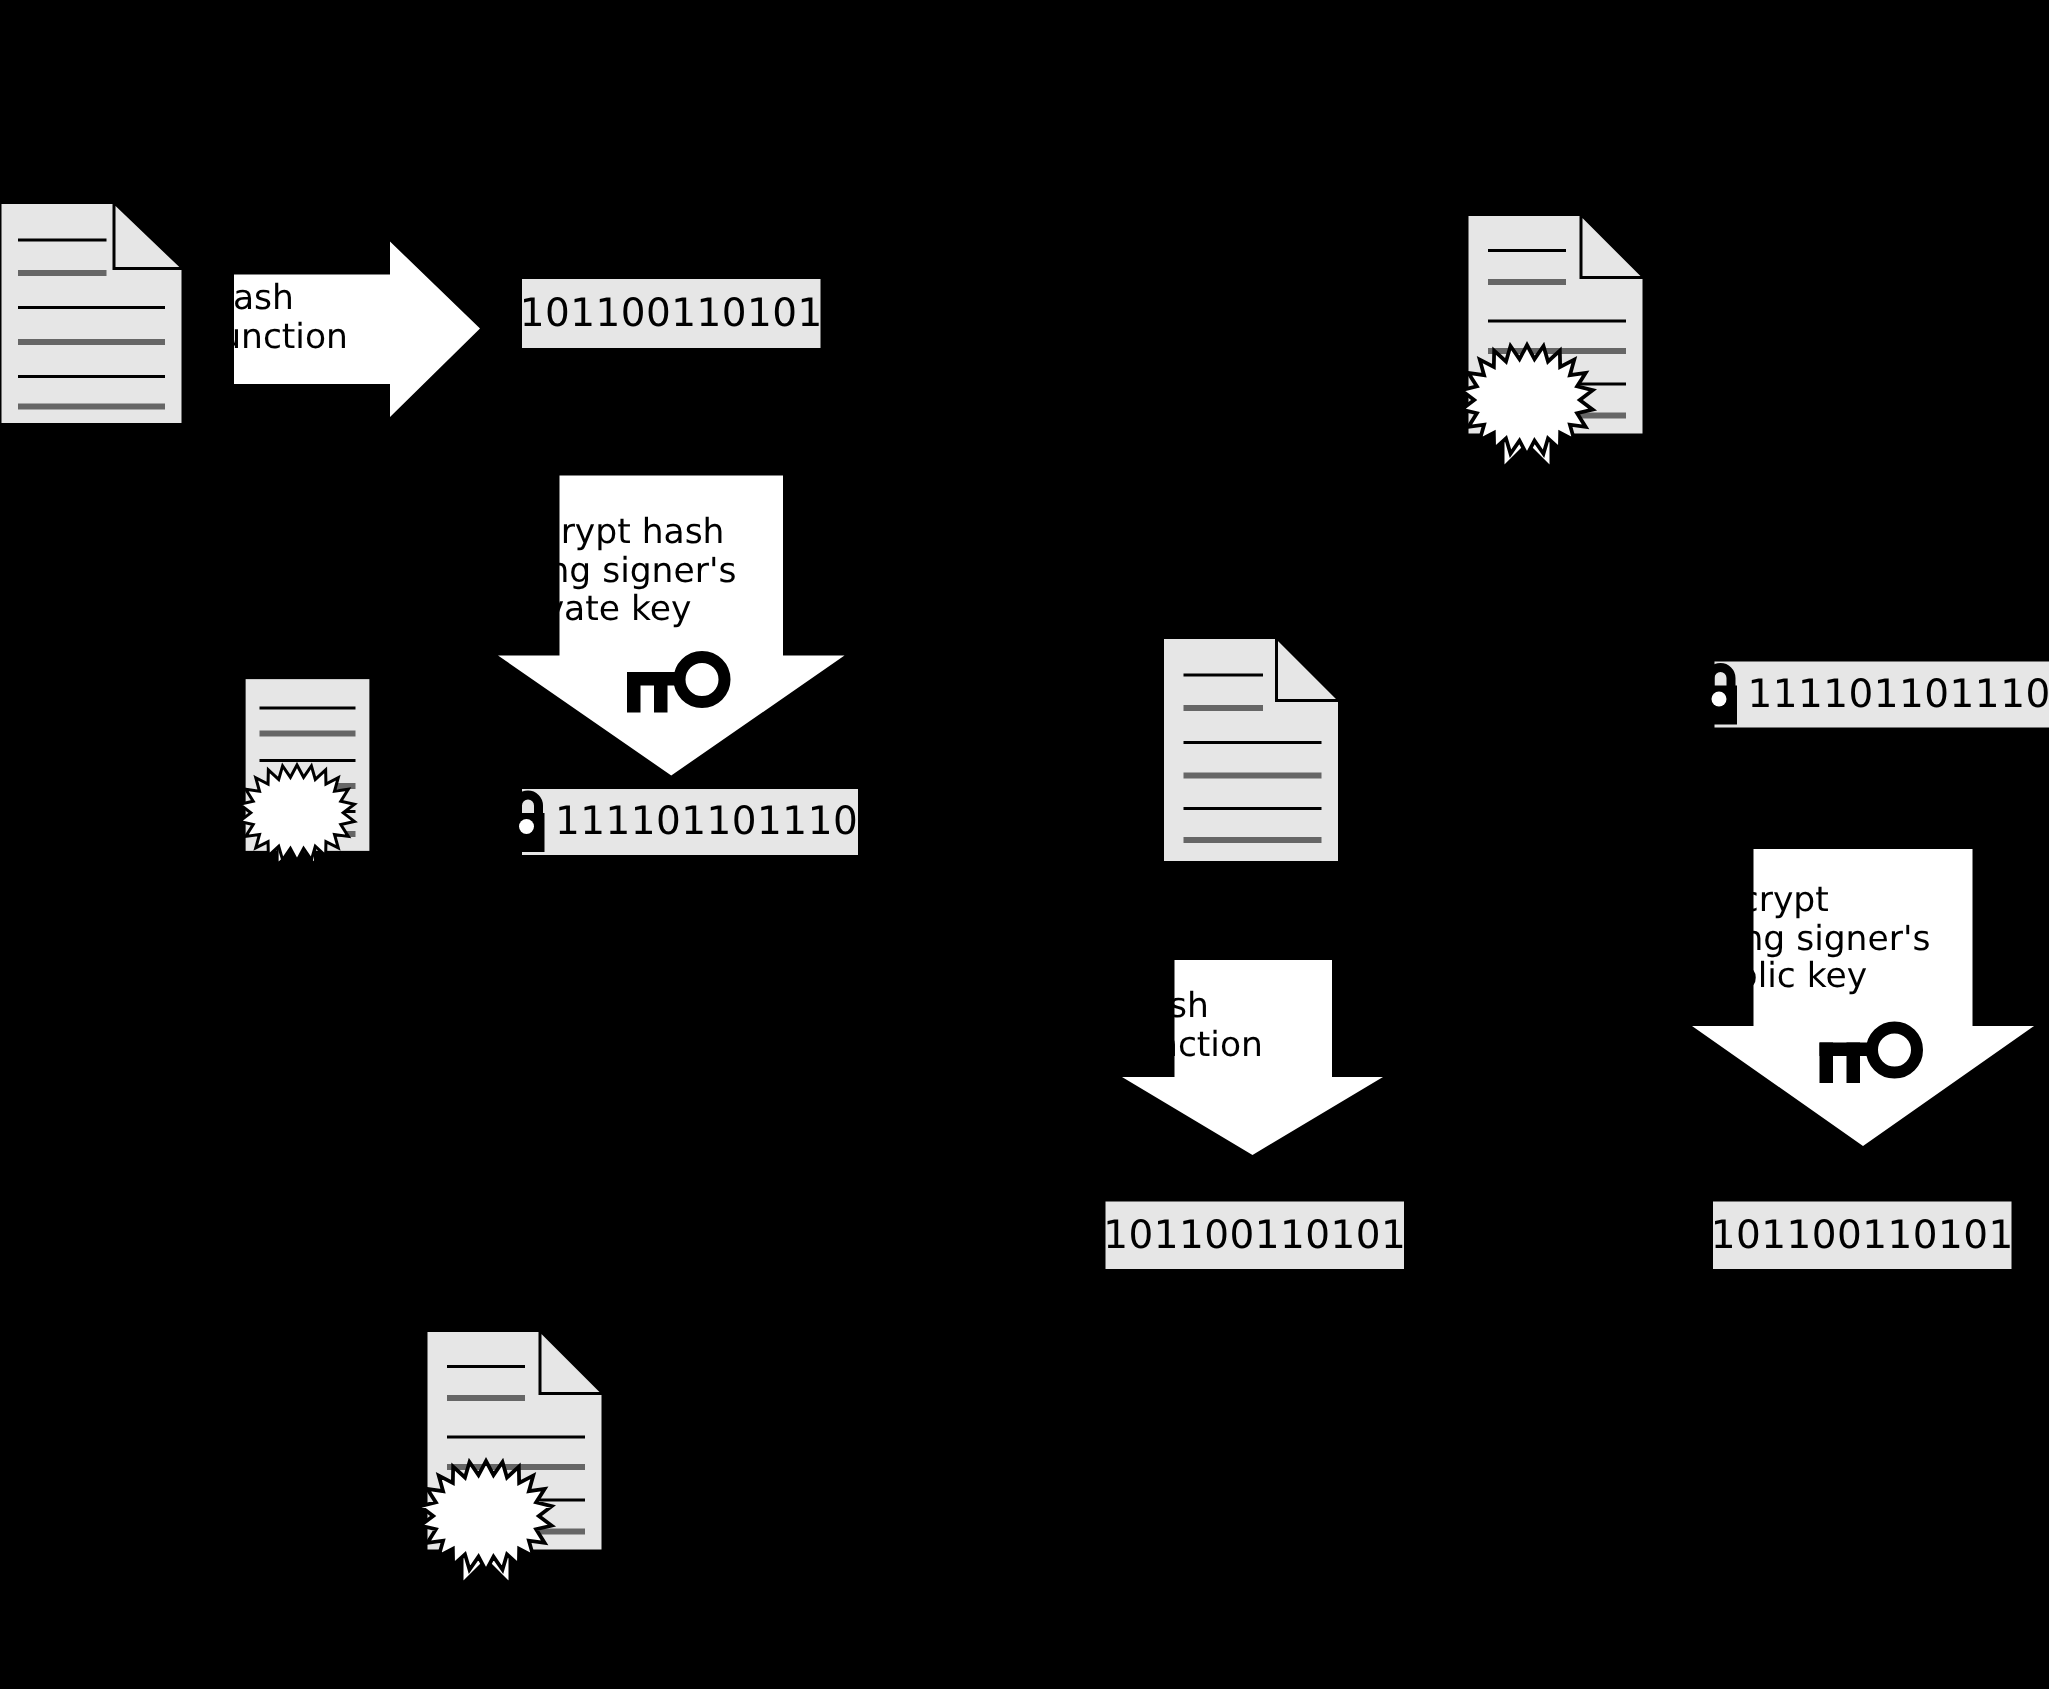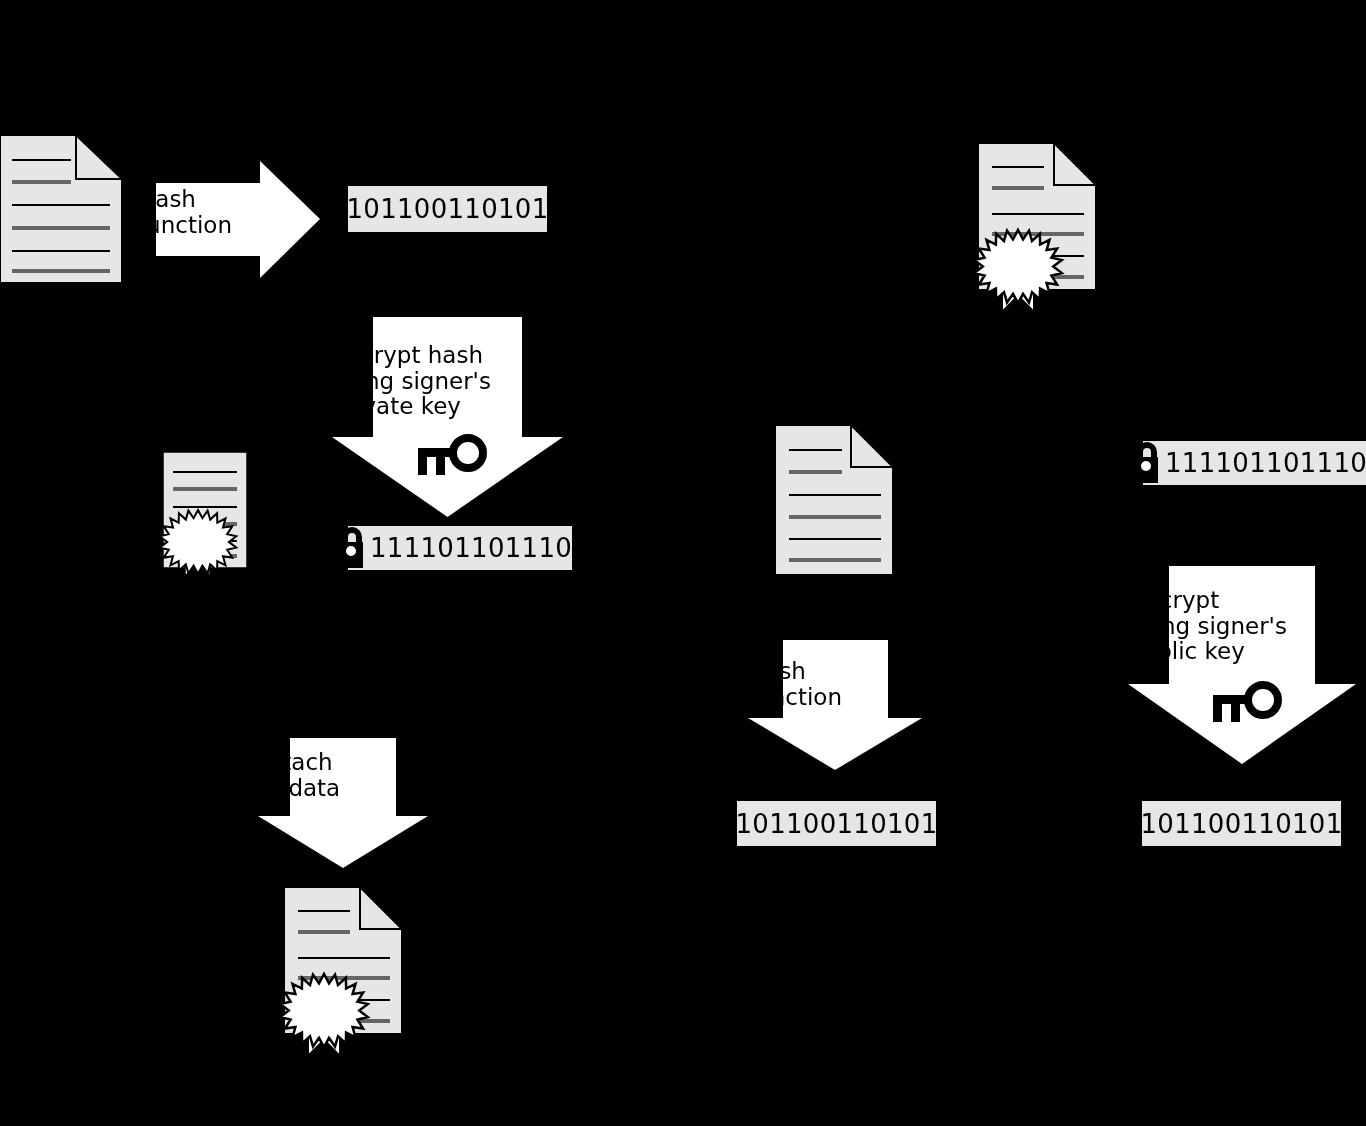--- a/index.html
+++ b/index.html
@@ -95,27 +95,20 @@
     <div class="hashbox enc" style="left:10px;top:2px;width:202px;height:44px;">111101101110</div>
     <div class="node" style="left:0px;top:0px;width:28px;height:48px;">
       <svg width="28" height="48" viewBox="0 0 28 48">
         <path d="M7,20 L7,13 A7,7 0 0 1 21,13 L21,20" fill="none" stroke="#000" stroke-width="6"></path>
         <rect x="1" y="18" width="24" height="26" fill="#000"></rect>
         <circle cx="13" cy="27" r="5" fill="#fff"></circle>
       </svg>
     </div>
   </div>
 
-  <div class="node" style="left:258px;top:738px;width:170px;height:130px;">
-    <svg width="170" height="130" viewBox="0 0 170 130">
-      <path d="M32,0 L138,0 L138,78 L170,78 L85,130 L0,78 L32,78 Z" fill="#fff"></path>
-    </svg>
-    <div class="arrowtext" style="top:12px;left:0;width:170px;">Attach
-to data</div>
-  </div>
 
   <div class="node" style="left:278px;top:884px;width:132px;height:176px;">
     <svg width="132" height="176" viewBox="0 0 132 176">
       <path d="M6,3 L82,3 L124,45 L124,150 L6,150 Z" fill="#e6e6e6" stroke="#000" stroke-width="2"></path>
       <path d="M82,3 L82,45 L124,45 Z" fill="#e6e6e6" stroke="#000" stroke-width="2"></path>
       <g stroke-linecap="butt">
         <line x1="20" y1="27" x2="72" y2="27" stroke="#000" stroke-width="2"></line>
         <line x1="20" y1="48" x2="72" y2="48" stroke="#666" stroke-width="4"></line>
         <line x1="20" y1="74" x2="112" y2="74" stroke="#000" stroke-width="2"></line>
         <line x1="20" y1="94" x2="112" y2="94" stroke="#666" stroke-width="4"></line>

